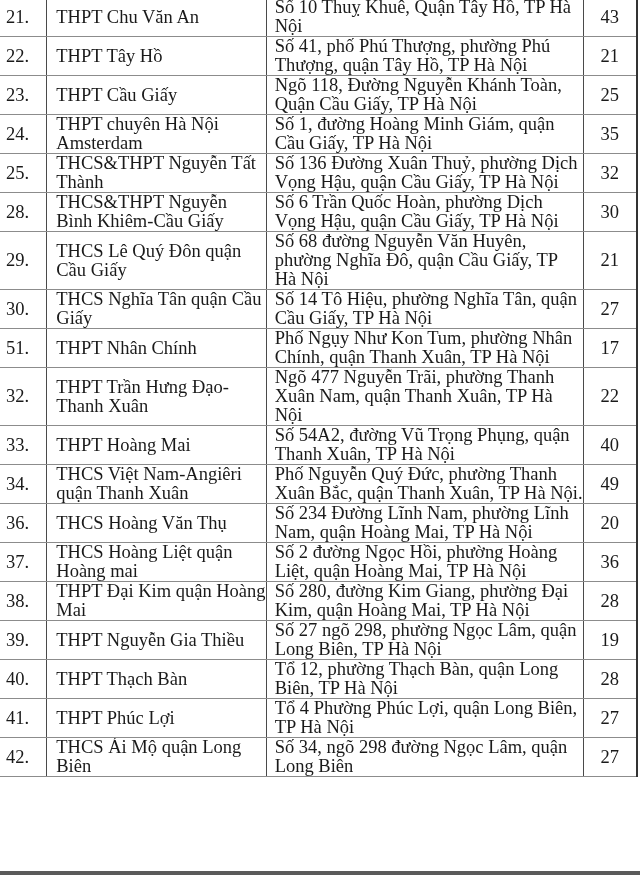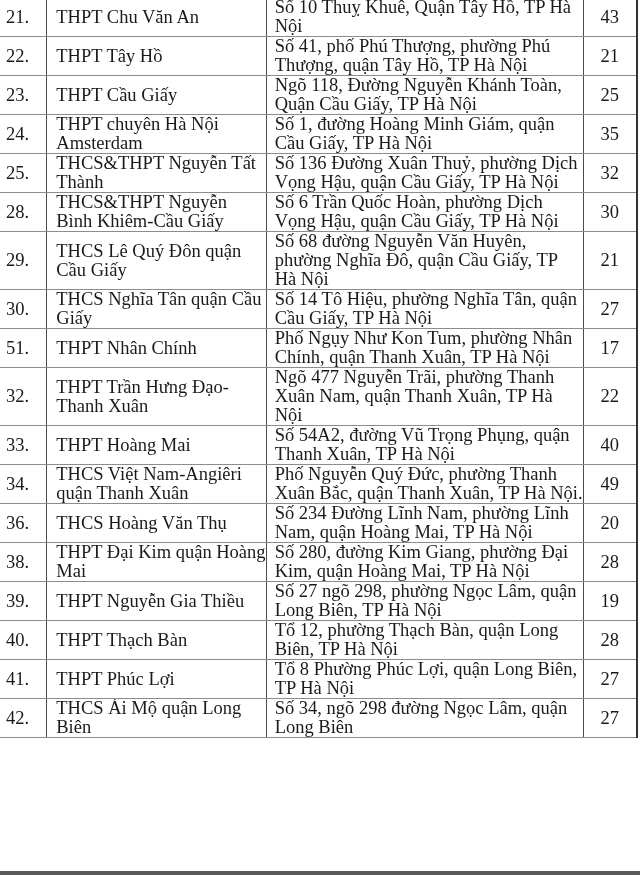--- a/index.html
+++ b/index.html
@@ -110,41 +110,47 @@
         <td class="c-addr">Phố Nguyễn Quý Đức, phường Thanh Xuân Bắc, quận Thanh Xuân, TP Hà Nội.</td>
         <td class="c-num">49</td>
       </tr>
       <tr>
         <td class="c-no">36.</td>
         <td class="c-name">THCS Hoàng Văn Thụ</td>
         <td class="c-addr">Số 234 Đường Lĩnh Nam, phường Lĩnh Nam, quận Hoàng Mai, TP Hà Nội</td>
         <td class="c-num">20</td>
       </tr>
       <tr>
+        <td class="c-no">37.</td>
+        <td class="c-name">THCS Hoàng Liệt quận Hoàng mai</td>
+        <td class="c-addr">Số 2 đường Ngọc Hồi, phường Hoàng Liệt, quận Hoàng Mai, TP Hà Nội</td>
+        <td class="c-num">36</td>
+      </tr>
+      <tr>
         <td class="c-no">38.</td>
         <td class="c-name">THPT Đại Kim quận Hoàng Mai</td>
         <td class="c-addr">Số 280, đường Kim Giang, phường Đại Kim, quận Hoàng Mai, TP Hà Nội</td>
         <td class="c-num">28</td>
       </tr>
       <tr>
         <td class="c-no">39.</td>
         <td class="c-name">THPT Nguyễn Gia Thiều</td>
         <td class="c-addr">Số 27 ngõ 298, phường Ngọc Lâm, quận Long Biên, TP Hà Nội</td>
         <td class="c-num">19</td>
       </tr>
       <tr>
         <td class="c-no">40.</td>
         <td class="c-name">THPT Thạch Bàn</td>
         <td class="c-addr">Tổ 12, phường Thạch Bàn, quận Long Biên, TP Hà Nội</td>
         <td class="c-num">28</td>
       </tr>
       <tr>
         <td class="c-no">41.</td>
         <td class="c-name">THPT Phúc Lợi</td>
-        <td class="c-addr">Tổ 8 Phường Phúc Lợi, quận Long Biên, TP Hà Nội</td>
+        <td class="c-addr">Tổ 4 Phường Phúc Lợi, quận Long Biên, TP Hà Nội</td>
         <td class="c-num">27</td>
       </tr>
       <tr>
         <td class="c-no">42.</td>
         <td class="c-name">THCS Ái Mộ quận Long Biên</td>
         <td class="c-addr">Số 34, ngõ 298 đường Ngọc Lâm, quận Long Biên</td>
         <td class="c-num">27</td>
       </tr>
     </tbody>
   </table>

